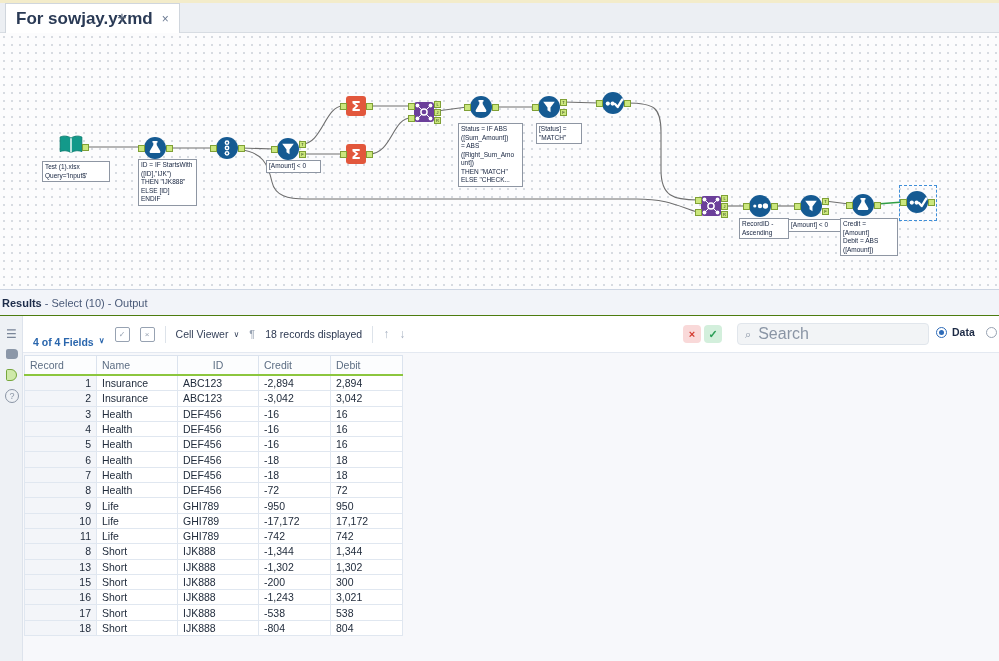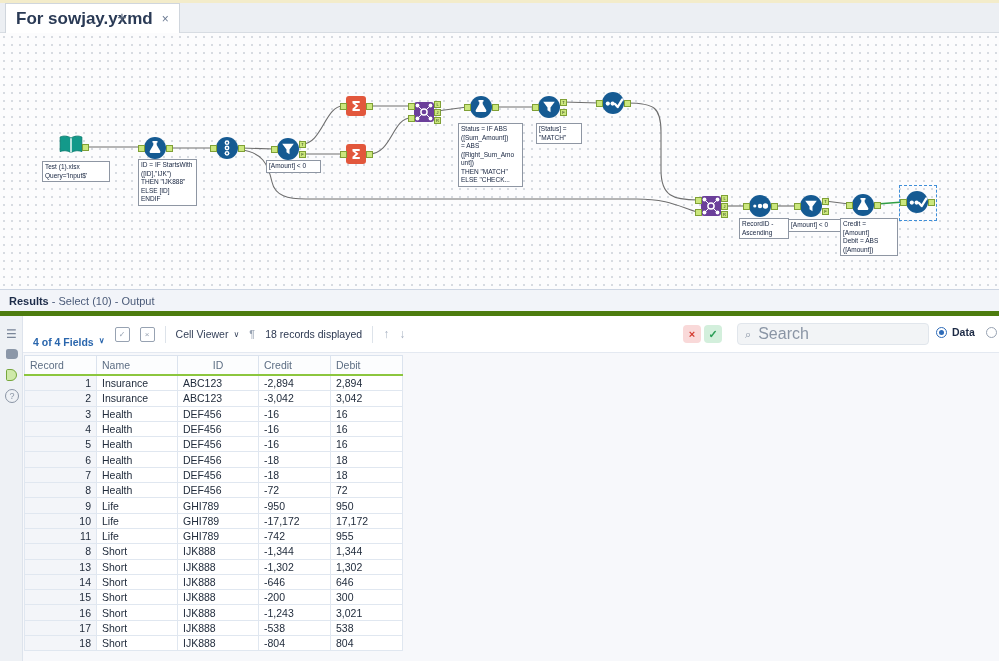--- a/index.html
+++ b/index.html
@@ -23,21 +23,21 @@
   .t-icon{position:absolute;transform:translate(-50%,-50%);}
   .t-circle{width:22px;height:22px;border-radius:50%;background:#155a92;display:flex;align-items:center;justify-content:center;}
   .t-square{width:20px;height:20px;border-radius:3px;display:flex;align-items:center;justify-content:center;}
   .t-square.orange{background:#e2573c;}
   .t-square.purple{background:#6b3f9a;}
   .t-square.orange span{color:#fff;font-size:14px;font-weight:700;line-height:1;font-family:"DejaVu Sans",sans-serif;}
   .anchor{position:absolute;width:5px;height:5px;background:#cbe77d;border:1px solid #7fa035;box-sizing:content-box;font-size:4px;line-height:5px;color:#2c3a1c;text-align:center;}
   .sel-box{position:absolute;left:-18px;top:-17px;width:36px;height:34px;border:1px dashed #3e8ed8;}
   .ann{position:absolute;background:#fff;border:1px solid #8e96a3;font-size:6.5px;line-height:1.32;color:#13213d;padding:1px 2px;white-space:pre-line;}
   
-  .results-title{position:absolute;left:0;top:289px;width:999px;height:27px;background:#f2f4f9;border-top:1px solid #cdd5e2;border-bottom:5px solid #4d7c0f;box-sizing:border-box;display:flex;align-items:center;padding-left:9px;font-size:11px;}
+  .results-title{position:absolute;left:0;top:289px;width:999px;height:27px;background:#f2f4f9;border-top:1px solid #cdd5e2;border-bottom:1px solid #4d7c0f;box-sizing:border-box;display:flex;align-items:center;padding-left:2px;font-size:11px;}
   .results-title b{color:#1d2c49;}
   .results-title span{color:#4a5a78;white-space:pre;}
   .toolbar{position:absolute;left:0;top:316px;width:999px;height:37px;background:#fff;border-bottom:1px solid #e4e9f1;box-sizing:border-box;}
   .tb-left{position:absolute;left:33px;top:0;height:36px;display:flex;align-items:center;gap:10px;}
   .tb-fields{color:#2a66ad;font-size:10.5px;font-weight:700;display:flex;gap:5px;align-items:flex-start;cursor:pointer;margin-top:16px;}
   .tb-chevron{font-size:8px;color:inherit;}
   .tb-iconbox{width:13px;height:13px;border:1px solid #97a2b2;border-radius:2px;display:flex;align-items:center;justify-content:center;font-size:8px;color:#97a2b2;cursor:pointer;}
   .tb-divider{width:1px;height:17px;background:#dde3ea;}
   .tb-cellviewer{color:#36425a;font-size:10.5px;display:flex;gap:5px;align-items:center;cursor:pointer;}
   .tb-pilcrow{color:#98a3b3;font-size:11px;cursor:pointer;}
@@ -475,44 +475,37 @@
           <td class="c1">Life</td>
           <td class="c2">GHI789</td>
           <td class="c3">-17,172</td>
           <td class="c4">17,172</td>
         </tr>
         <tr>
           <td class="c0">11</td>
           <td class="c1">Life</td>
           <td class="c2">GHI789</td>
           <td class="c3">-742</td>
-          <td class="c4">955</td>
+          <td class="c4">742</td>
         </tr>
         <tr>
           <td class="c0">8</td>
           <td class="c1">Short</td>
           <td class="c2">IJK888</td>
           <td class="c3">-1,344</td>
           <td class="c4">1,344</td>
         </tr>
         <tr>
           <td class="c0">13</td>
           <td class="c1">Short</td>
           <td class="c2">IJK888</td>
           <td class="c3">-1,302</td>
           <td class="c4">1,302</td>
         </tr>
         <tr>
-          <td class="c0">14</td>
-          <td class="c1">Short</td>
-          <td class="c2">IJK888</td>
-          <td class="c3">-646</td>
-          <td class="c4">646</td>
-        </tr>
-        <tr>
           <td class="c0">15</td>
           <td class="c1">Short</td>
           <td class="c2">IJK888</td>
           <td class="c3">-200</td>
           <td class="c4">300</td>
         </tr>
         <tr>
           <td class="c0">16</td>
           <td class="c1">Short</td>
           <td class="c2">IJK888</td>

